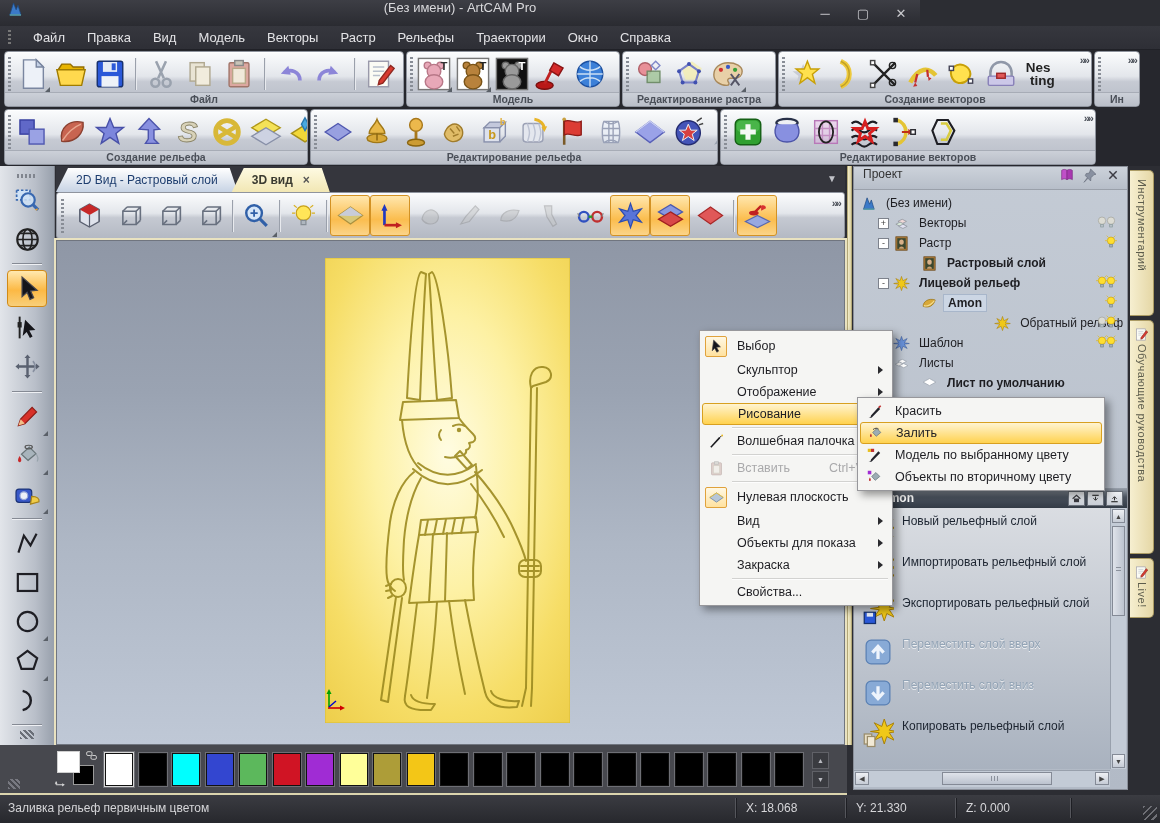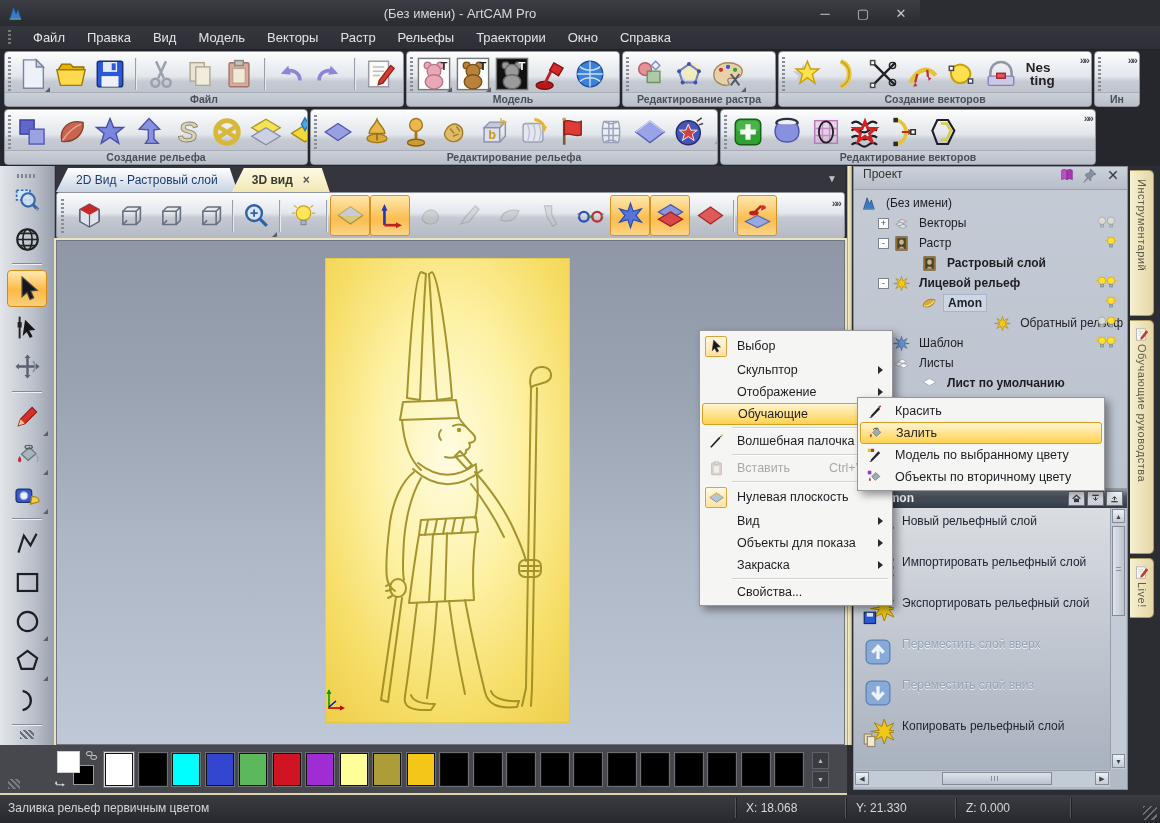--- a/index.html
+++ b/index.html
@@ -2,21 +2,21 @@
 <html><head>
 <meta charset="utf-8">
 <style>
   * { margin:0; padding:0; box-sizing:border-box; }
   html,body { background:#1b1c20; }
   .app { position:relative; width:1160px; height:823px; overflow:hidden;
          font-family:"Liberation Sans",sans-serif; background:#2c2d33; user-select:none; }
 
   
   .titlebar { position:absolute; left:0; top:0; width:920px; height:26px;
-    background:linear-gradient(180deg,#3d3e45,#2a2b31); display:flex; align-items:center; }
+    background:linear-gradient(180deg,#3d3e45,#2a2b31); display:flex; align-items:flex-start; }
   .titlebar .appico { width:18px; height:18px; margin-left:6px; }
   .titlebar .title { position:absolute; left:0; right:0; text-align:center; font-size:13px; color:#d9d9dc; }
   .wctl { position:absolute; right:8px; top:0; height:26px; display:flex; align-items:center; gap:16px; }
   .wctl span { color:#c9c9cd; font-size:13px; width:22px; text-align:center; cursor:default; }
 
   
   .menubar { position:absolute; left:0; top:26px; width:1160px; height:24px;
     background:linear-gradient(180deg,#36373e,#2e2f36); border-bottom:1px solid #202127;
     display:flex; align-items:center; padding-left:22px; }
   .menubar .grip { position:absolute; left:8px; top:4px; width:3px; height:16px;
@@ -1375,21 +1375,21 @@
         <span class="mlab">Скульптор</span>
         <span class="marr"></span>
       </div>
       <div class="mrow">
         <span class="mgut"></span>
         <span class="mlab">Отображение</span>
         <span class="marr"></span>
       </div>
       <div class="mrow hl">
         <span class="mgut"></span>
-        <span class="mlab">Обучающие</span>
+        <span class="mlab">Рисование</span>
         <span class="marr"></span>
       </div>
       <div class="msep"></div>
       <div class="mrow">
         <span class="mgut">
           <span class="ic mic">
             <svg viewBox="0 0 24 24">
               <path d="M4 20L16.5 6.5" stroke="#1a1a1e" stroke-width="2.2"></path>
               <path d="M16 7l3-3" stroke="#1a1a1e" stroke-width="1.4"></path>
               <circle cx="20" cy="3.5" r="1.3" fill="#e8b820"></circle>

